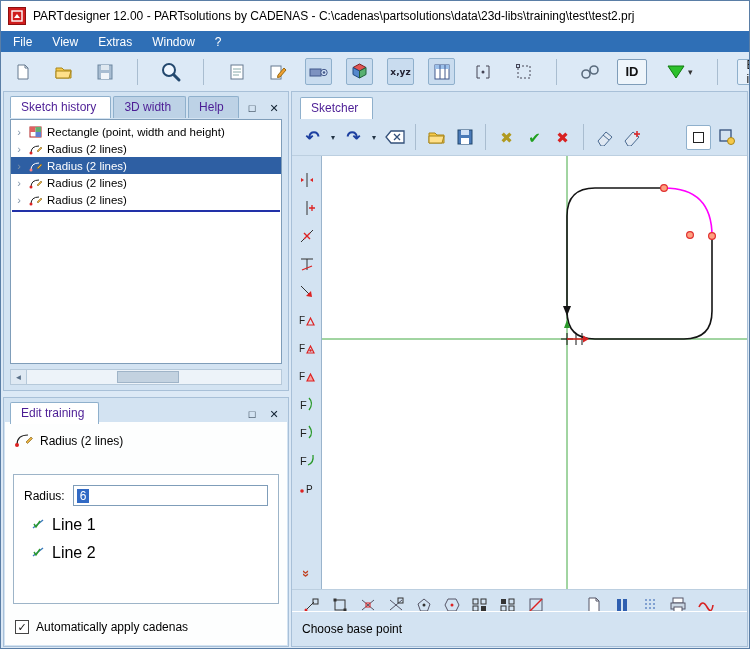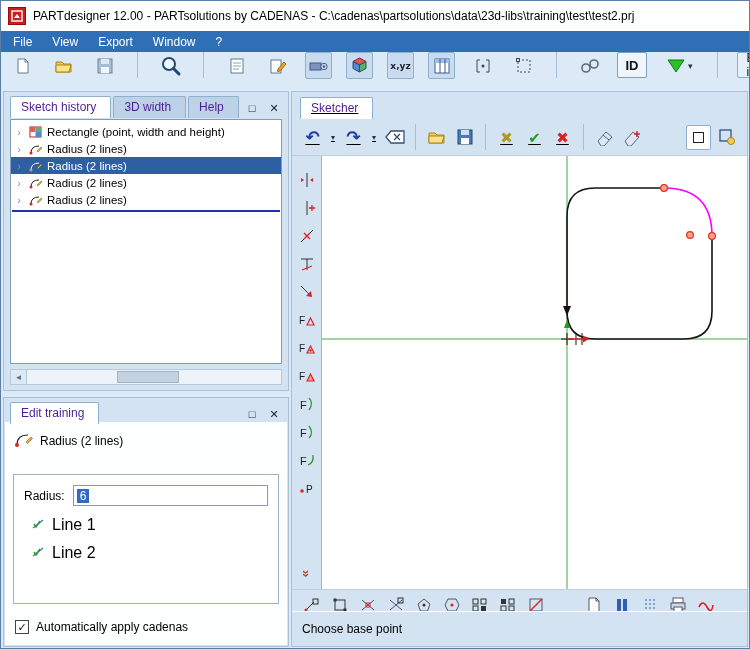--- a/index.html
+++ b/index.html
@@ -8,21 +8,21 @@
 
   
   .titlebar { position:absolute; top:0; left:0; right:0; height:30px; background:#ffffff; display:flex; align-items:center; gap:7px; padding:0 7px; }
   .app-icon { width:18px; height:18px; background:#cf1d1d; border:1px solid #8d0f0f; display:flex; align-items:center; justify-content:center; flex:0 0 auto; }
   .app-icon svg { display:block; }
   .title-text { font-size:12px; color:#000; white-space:nowrap; overflow:hidden; }
 
   .menubar { position:absolute; top:30px; left:0; right:0; height:21px; background:#2f6fb6; display:flex; align-items:center; padding:0 2px; }
   .menu-item { color:#fff; font-size:12px; padding:2px 10px; cursor:default; }
 
-  .toolbar { position:absolute; top:51px; left:0; right:0; height:39px; background:#dce9f6; display:flex; padding:0 8px; gap:14px; }
+  .toolbar { position:absolute; top:51px; left:0; right:0; height:39px; background:#dce9f6; display:flex; align-items:center; padding:0 8px; gap:14px; }
   .tbtn { width:27px; height:27px; display:flex; align-items:center; justify-content:center; border:1px solid transparent; border-radius:2px; flex:0 0 auto; }
   .tbtn.pressed { background:#c9dcef; border:1px solid #8fb0cc; }
   .tbtn.wide { width:auto; padding:0 4px; }
   .sep { width:1px; height:26px; background:#a9bdd0; margin:0 5px; flex:0 0 auto; }
   .glyph { line-height:1; }
   .xyz { font-size:9px; font-weight:bold; color:#223; font-family:"DejaVu Sans",sans-serif; }
   .id-btn { min-width:30px; height:26px; border:1px solid #7f9db9; background:#eef5fb; display:flex; align-items:center; justify-content:center; font-weight:bold; font-size:13px; color:#111; border-radius:2px; }
   .drop-arrow { font-size:9px; color:#333; margin-left:2px; }
   .export-btn { height:26px; border:1px solid #8fb0cc; background:#e6f0fa; border-radius:2px; display:flex; align-items:center; gap:10px; padding:0 9px; font-size:12px; color:#111; }
 
@@ -55,21 +55,21 @@
   .groupbox { position:absolute; top:52px; left:8px; right:8px; height:130px; border:1px solid #9db4c8; background:#fff; padding:10px; }
   .radius-row { display:flex; align-items:center; gap:8px; font-size:12px; }
   .input { flex:1; height:21px; border:1px solid #7f9db9; background:#fff; display:flex; align-items:center; padding:0 3px; }
   .selval { background:#316ac5; color:#fff; font-size:12px; padding:0 3px; }
   .line-row { display:flex; align-items:center; gap:6px; font-size:16px; margin-top:10px; padding-left:8px; color:#000; }
   .line-row:first-of-type { margin-top:22px; }
   .apply-row { position:absolute; top:198px; left:10px; display:flex; align-items:center; gap:7px; font-size:12px; color:#000; }
   .checkbox { width:14px; height:14px; border:1px solid #444; background:#fff; display:flex; align-items:center; justify-content:center; font-size:11px; color:#111; }
 
   
-  .right { position:absolute; left:290px; top:90px; right:1px; bottom:1px; background:#d3e3f2; border:1px solid #a8c0d8;text-decoration:underline; }
+  .right { position:absolute; left:290px; top:90px; right:1px; bottom:1px; background:#d3e3f2; border:1px solid #a8c0d8; }
   .r-tabs { height:27px; display:flex; align-items:flex-end; padding:3px 6px 0 8px; }
   .sk-toolbar { height:37px; display:flex; align-items:center; padding:0 8px; gap:3px; border-bottom:1px solid #bccfe0; }
   .sk-toolbar .tbtn { width:25px; height:25px; }
   .mini-drop { width:10px; font-size:8px; color:#234; display:flex; align-items:center; justify-content:center; }
   .blue-glyph { color:#1c3fa0; font-size:17px; font-weight:bold; }
   .gold-x { color:#b09a20; font-size:15px; font-weight:bold; }
   .green-check { color:#1fa01f; font-size:15px; font-weight:bold; }
   .red-x { color:#d82222; font-size:15px; font-weight:bold; }
   .toggle { width:25px; height:25px; display:flex; align-items:center; justify-content:center; border:1px solid #8fb0cc; background:#fff; border-radius:2px; }
   .toggle .inner-square { width:11px; height:11px; border:1.5px solid #222; background:#fff; }
@@ -97,21 +97,21 @@
           <rect x="1" y="1" width="10" height="10" fill="none" stroke="#fff" stroke-width="1.4"></rect>
           <path d="M3 8l3-4 3 4z" fill="#fff"></path>
         </svg>
     </span>
     <span class="title-text">PARTdesigner 12.00 - PARTsolutions by CADENAS - C:\cadenas\partsolutions\data\23d-libs\training\test\test2.prj</span>
   </div>
 
   <div class="menubar">
     <span class="menu-item">File</span>
     <span class="menu-item">View</span>
-    <span class="menu-item">Export</span>
+    <span class="menu-item">Extras</span>
     <span class="menu-item">Window</span>
     <span class="menu-item">?</span>
   </div>
 
   <div class="toolbar">
     <span class="tbtn">
       <svg width="18" height="18" viewBox="0 0 18 18">
           <path d="M4 2h7l3 3v11H4z" fill="#fff" stroke="#667a90"></path>
           <path d="M11 2v3h3" fill="none" stroke="#667a90"></path>
         </svg>

